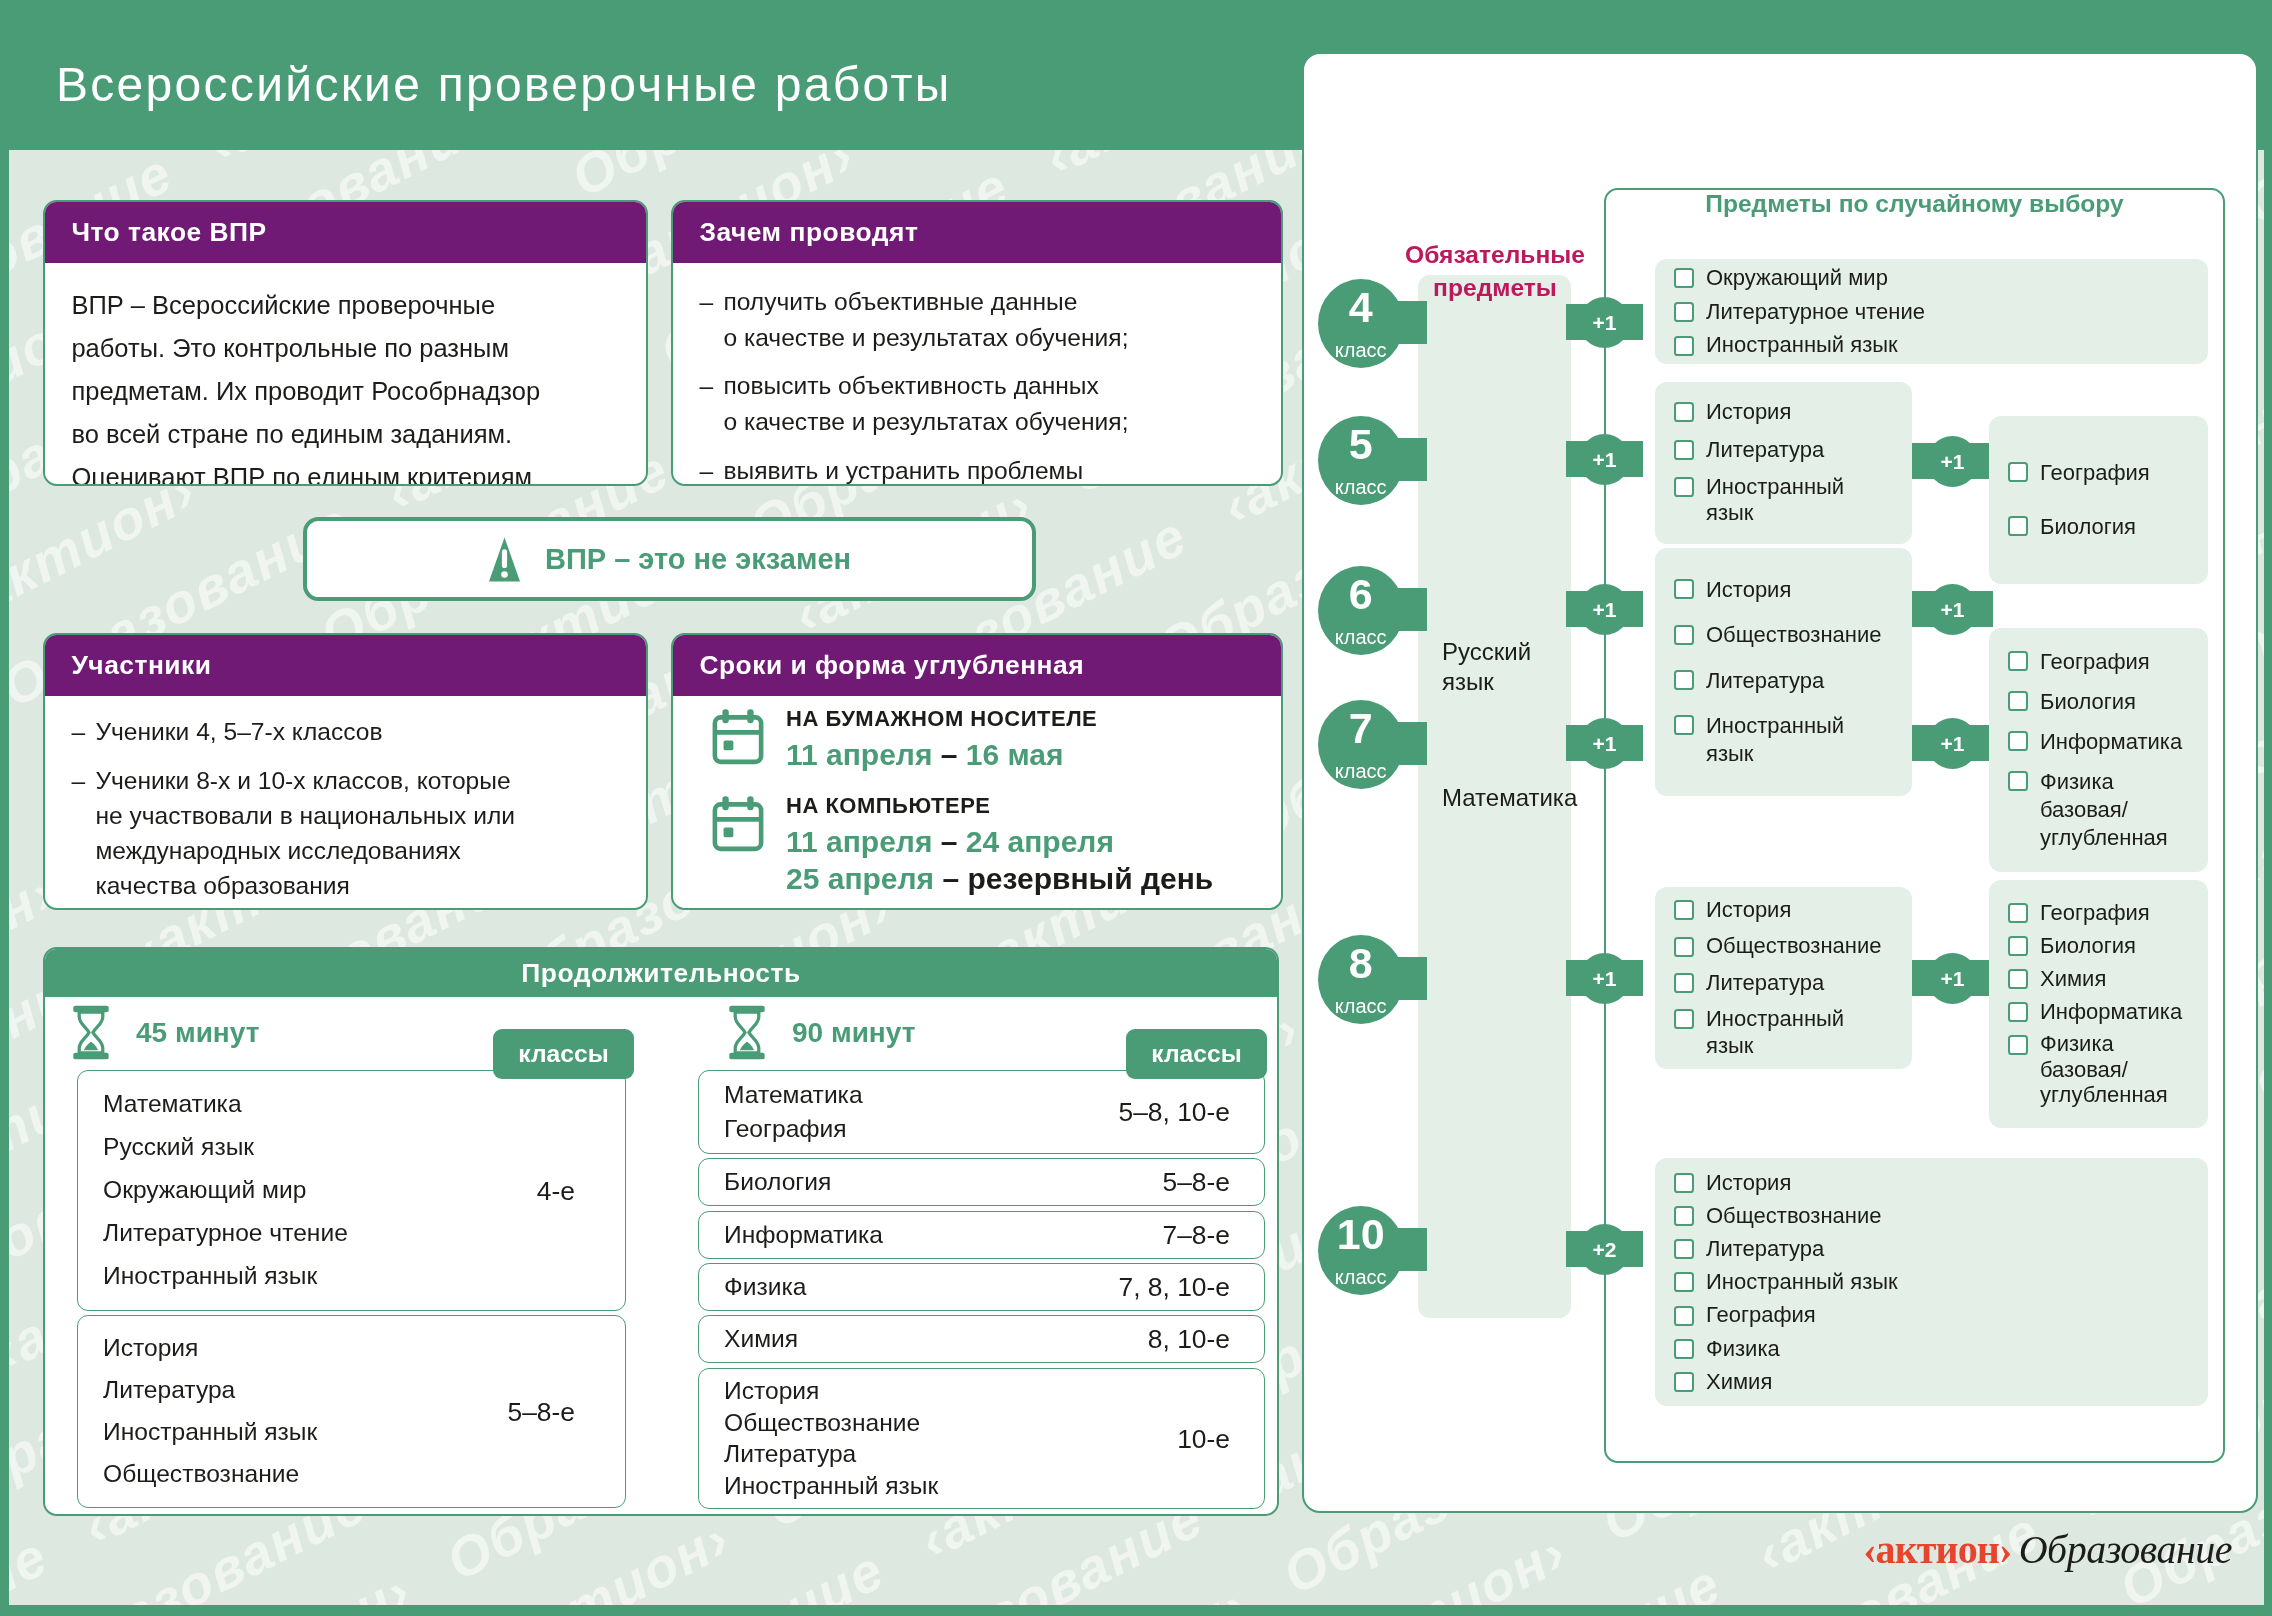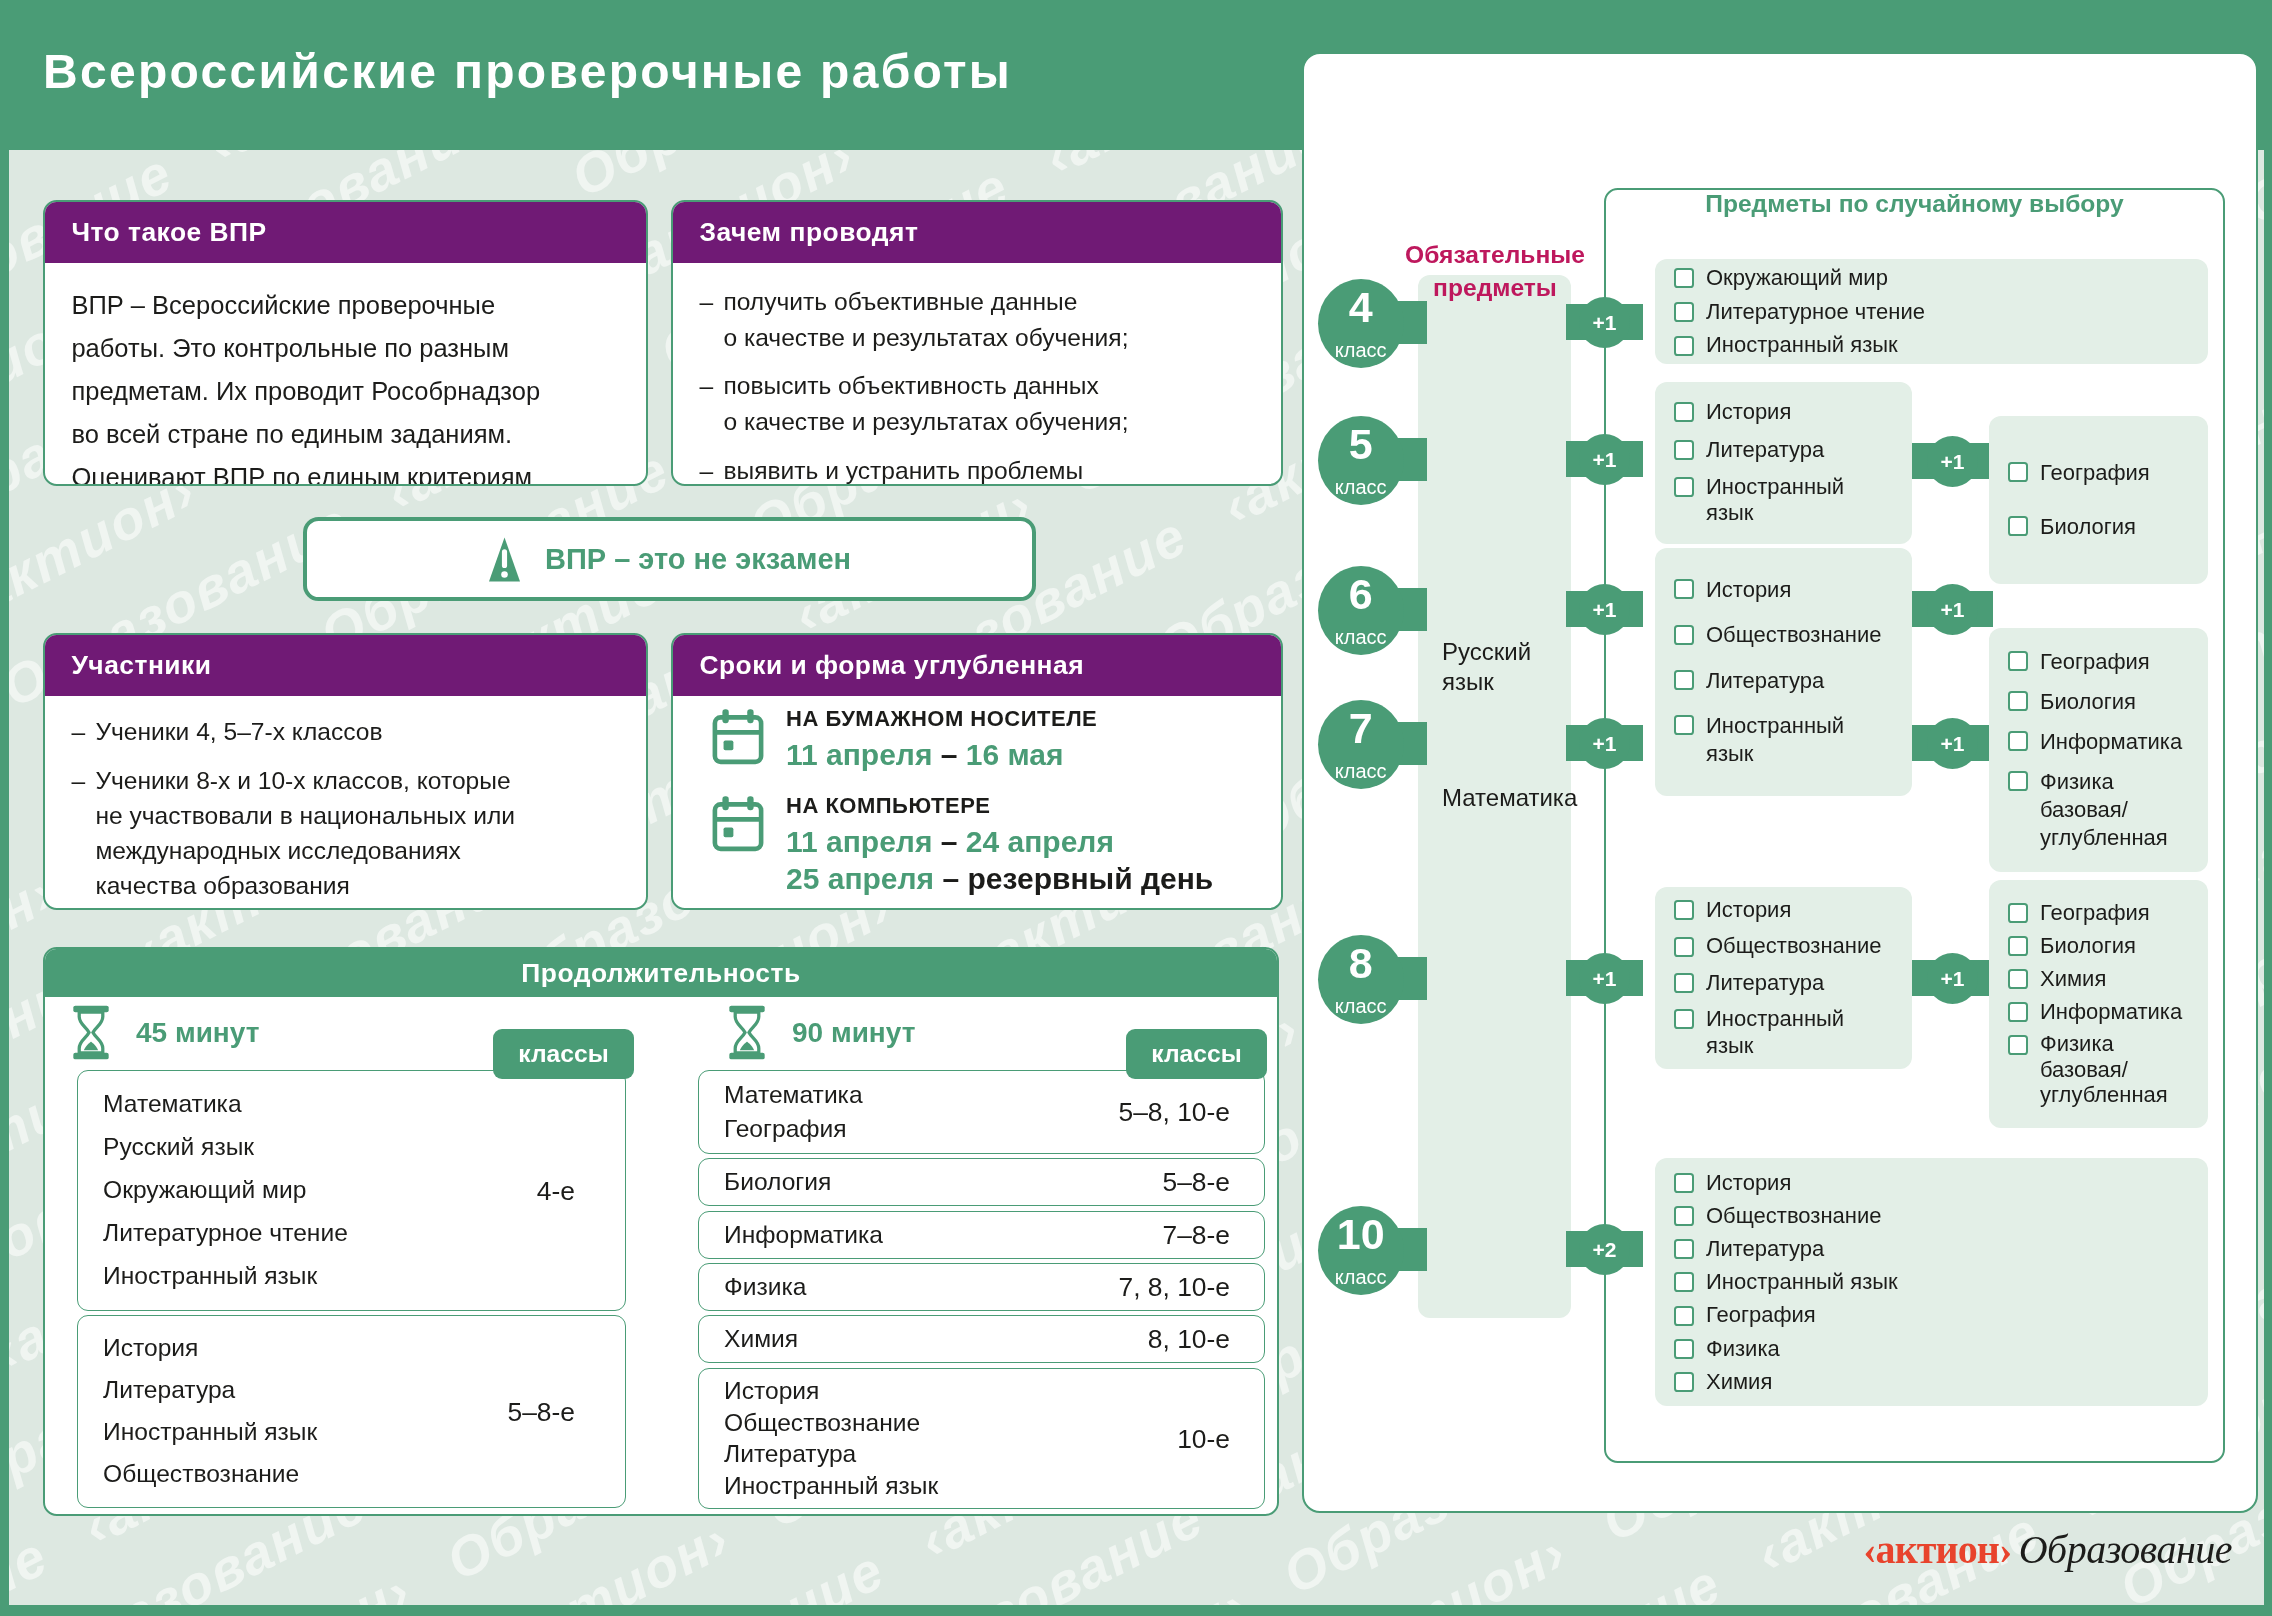--- a/index.html
+++ b/index.html
@@ -11,22 +11,22 @@
   
   .bg-light{position:absolute;left:9px;right:9px;top:150px;bottom:11.4px;background:#dde8e1;overflow:hidden;}
   .wm-inner{
     position:absolute;left:-410px;top:-455px;width:3460px;height:2823px;
     transform:rotate(-27deg);
     font-size:55px;line-height:98px;font-weight:bold;font-style:italic;
     color:rgba(255,255,255,.55);letter-spacing:1.8px;word-spacing:32px;
     word-wrap:break-word;
   }
   .page-title{
-    position:absolute;left:43px;top:44px;z-index:3;margin:0;
-    font-size:48px;font-weight:bold;color:#fff;letter-spacing:2.3px;
+    position:absolute;left:43px;top:44px;z-index:3;margin:13px;
+    font-size:48px;font-weight:normal;color:#fff;letter-spacing:2.3px;
   }
   
   .card{position:absolute;z-index:3;background:#fff;border:2.3px solid #4a9c76;border-radius:13.7px;overflow:hidden;}
   .card-header{
     height:61px;background:#701a75;color:#fff;display:flex;align-items:center;
     padding-left:26.4px;font-size:26.4px;font-weight:bold;letter-spacing:0.5px;
   }
   .card-body{padding:20.5px 26.4px;}
   .plain{white-space:pre-line;font-size:25.5px;line-height:43px;}
   .bullet{display:flex;margin-bottom:12.7px;}

